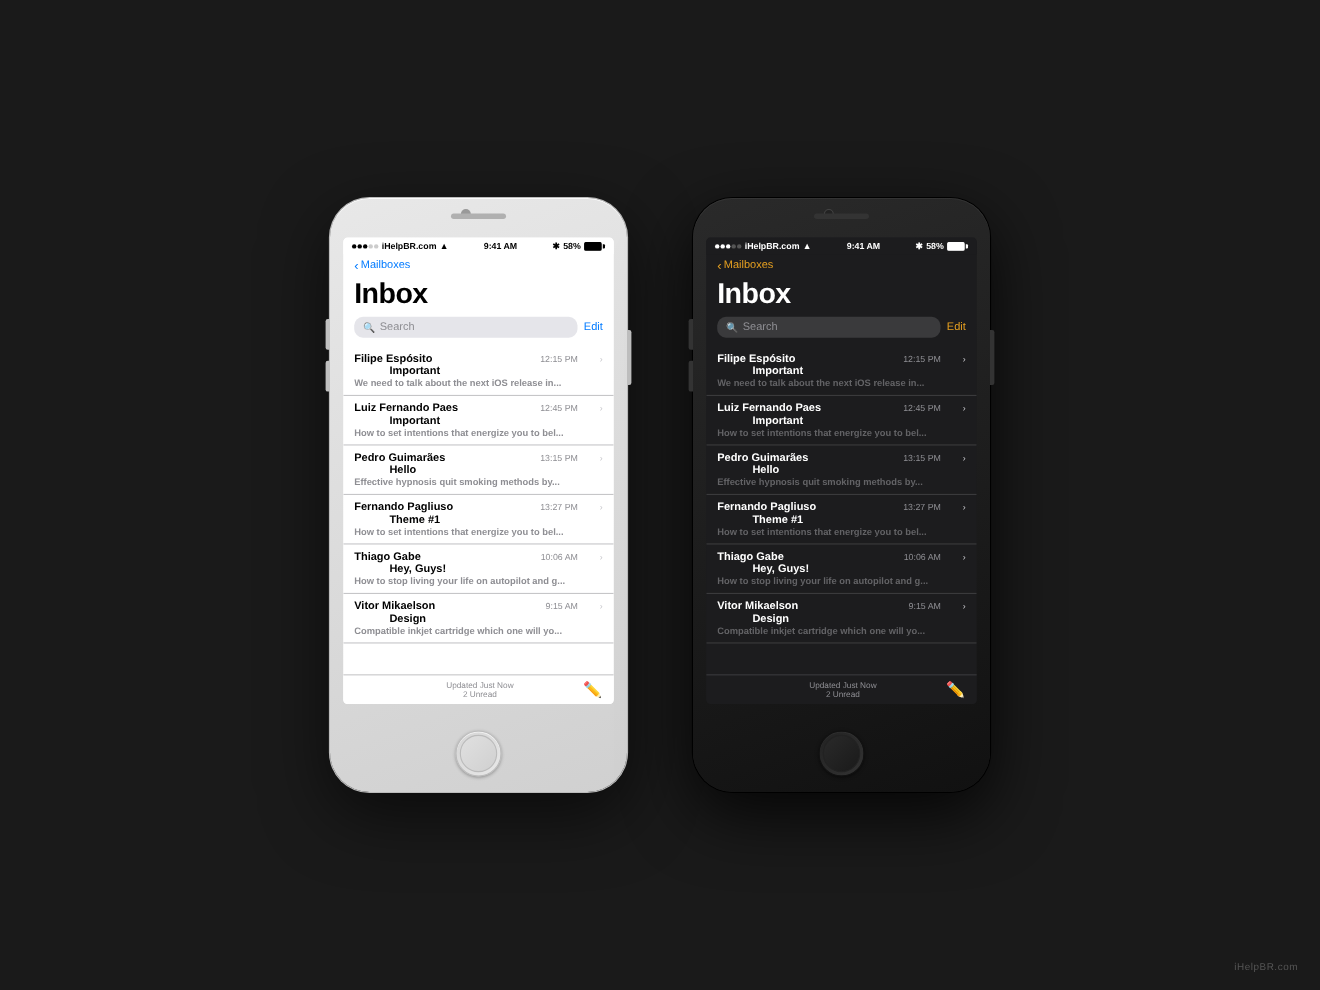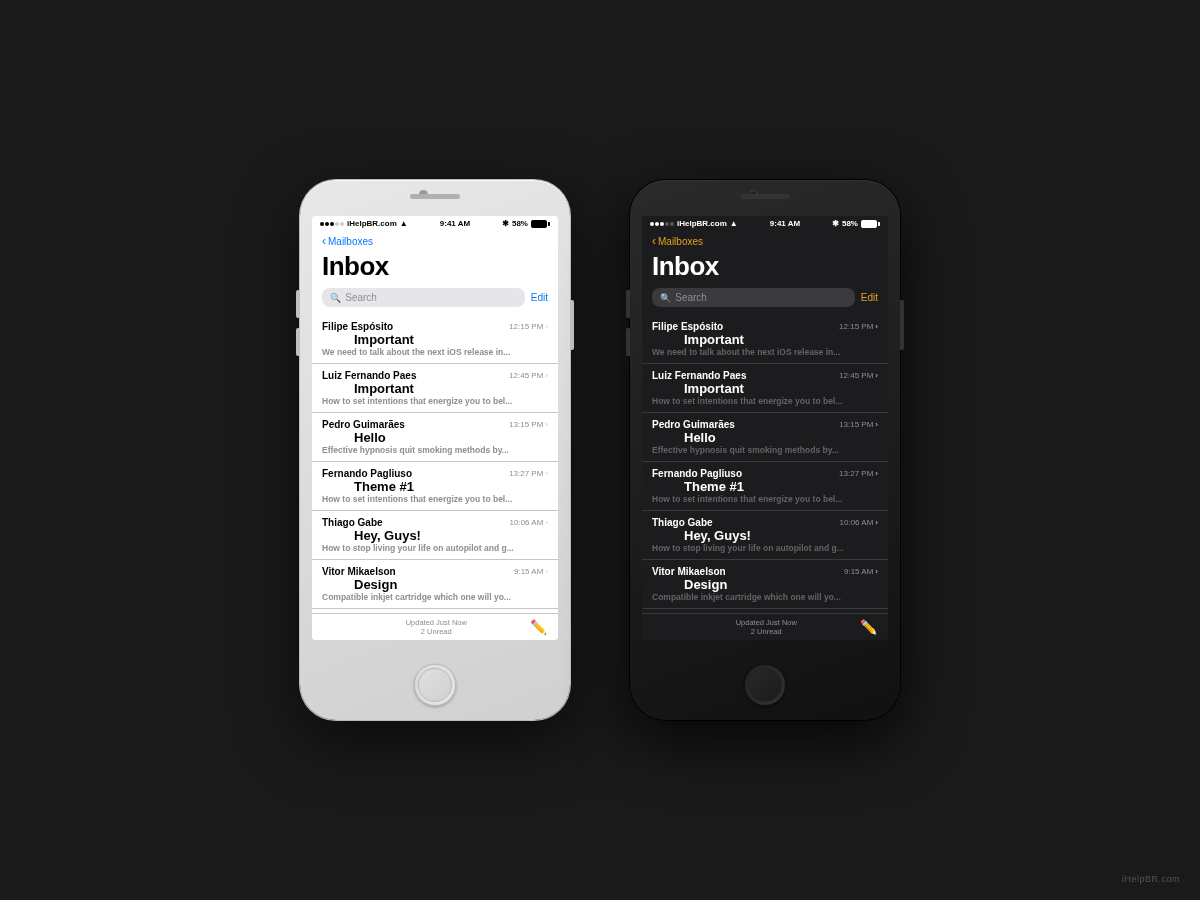--- a/index.html
+++ b/index.html
@@ -255,37 +255,37 @@
       font-size: 10px;
       font-weight: 600;
     }
 
     .email-sender-light { color: #000; }
     .email-sender-dark { color: #fff; }
 
     .email-time-row {
       display: flex;
       align-items: center;
-      gap: 2px;
+      gap: 20px;
     }
 
     .email-time {
       font-size: 8px;
     }
 
     .email-time-light { color: #8e8e93; }
     .email-time-dark { color: #8e8e93; }
 
     .chevron-right {
       font-size: 8px;
       color: #c7c7cc;
     }
 
     .email-subject {
-      font-size: 13px;
+      font-size: 10px;
       font-weight: 600;
       padding-left: 32px;
     }
 
     .email-subject-light { color: #000; }
     .email-subject-dark { color: #fff; }
 
     .email-preview {
       font-size: 8.5px;
       white-space: nowrap;

